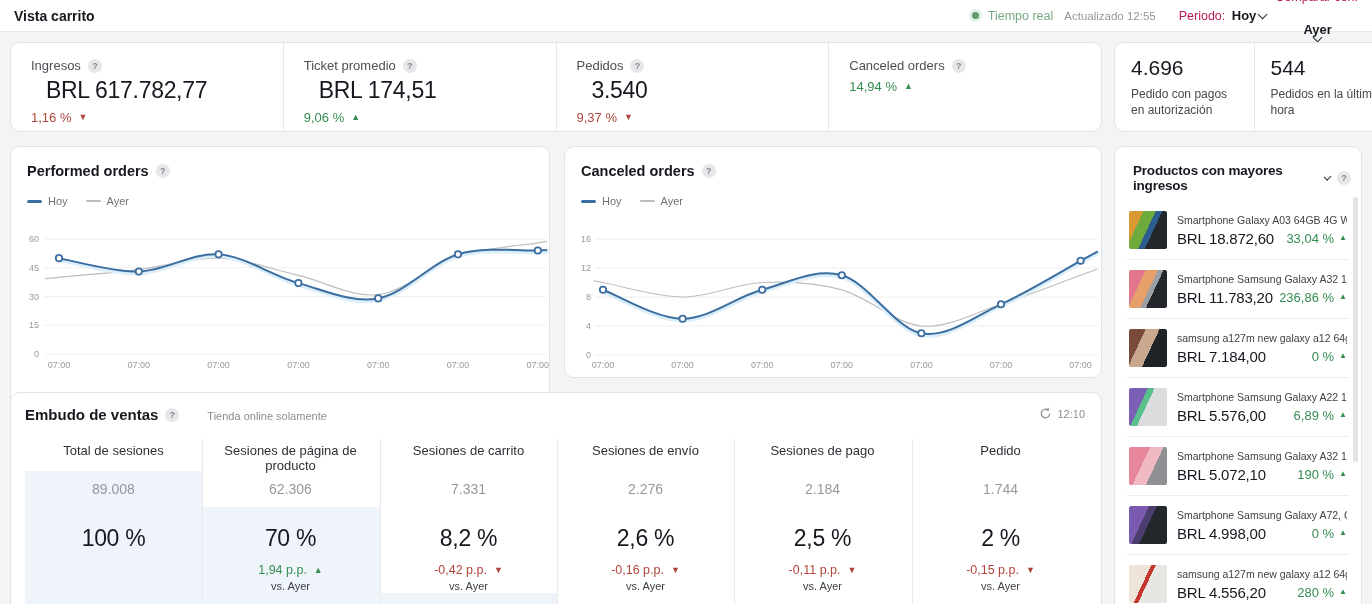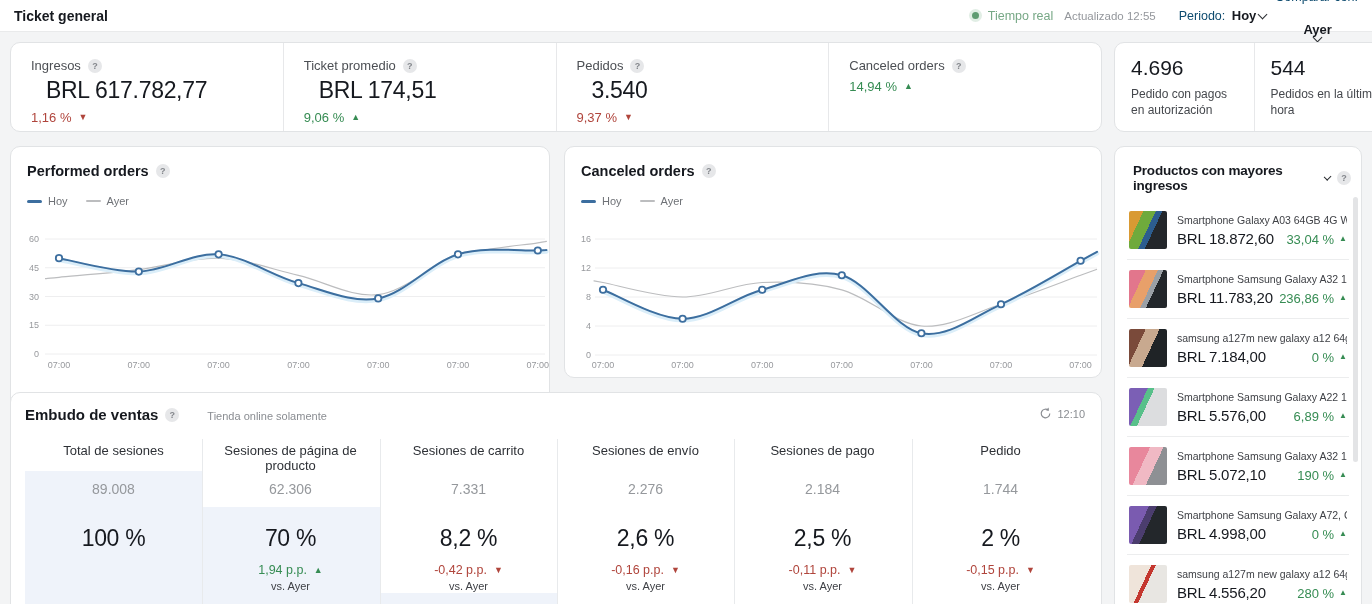--- a/index.html
+++ b/index.html
@@ -14,21 +14,21 @@
   .card { position:absolute; background:#fff; border:1px solid #e1e3e5; border-radius:10px; }
 
   
   .topbar { position:absolute; left:0; top:0; width:1372px; height:32px; background:#fff;
             border-bottom:1px solid #e9eaeb; display:flex; align-items:center; padding:0 14px; }
   .topbar-title { font-size:14px; font-weight:bold; }
   .topbar-right { margin-left:auto; display:flex; align-items:center; gap:7px; }
   .rt-dot { width:7px; height:7px; border-radius:50%; background:#5f9c72; box-shadow:0 0 0 3px #e1eee5; margin-right:2px; }
   .rt-label { font-size:12.5px; color:#77a886; }
   .updated { font-size:11.5px; color:#94979c; margin-right:16px; margin-left:4px; }
-  .sel-label { font-size:12.5px; color:#0c4a6e; }
+  .sel-label { font-size:12.5px; color:#be185d; }
   .sel-value { font-size:13px; font-weight:bold; margin-left:2px; }
   .chev { display:inline-block; width:7px; height:7px; border-right:1.6px solid #2a2d31;
           border-bottom:1.6px solid #2a2d31; transform:rotate(45deg); margin:-3px 2px 0 3px; }
   .sel-group { display:flex; align-items:center; cursor:pointer; }
   .sel-group + .sel-group { margin-left:0;flex-direction:column; }
 
   .help { width:14px; height:14px; border-radius:50%; background:#e6e7e9; color:#83868b;
           font-size:9px; font-weight:bold; display:inline-flex; align-items:center; justify-content:center;
           margin-left:7px; flex:none; }
   .help::before { content:"?"; }
@@ -75,21 +75,21 @@
   .pthumb { width:38px; height:38px; border-radius:2px; flex:none; }
   .t0 { background:linear-gradient(115deg,#d99a33 0 26%,#6faa3c 26% 48%,#2c5d8f 48% 60%,#23272b 60% 100%); }
   .t1 { background:linear-gradient(115deg,#e2768c 0 30%,#e8a06a 30% 52%,#9aa0a6 52% 62%,#23272b 62% 100%); }
   .t2 { background:linear-gradient(115deg,#7a4a3a 0 30%,#c8a98f 30% 55%,#1f2326 55% 100%); }
   .t3 { background:linear-gradient(115deg,#7b5fb5 0 34%,#58c08a 34% 46%,#dcdddf 46% 100%); }
   .t4 { background:linear-gradient(115deg,#e8879c 0 38%,#f0b9c4 38% 62%,#8e9094 62% 100%); }
   .t5 { background:linear-gradient(115deg,#7a5bb0 0 36%,#4b3d6e 36% 50%,#23272b 50% 100%); }
   .t6 { background:linear-gradient(115deg,#efe4da 0 40%,#c4372f 40% 48%,#e8e6e2 48% 100%); }
   .pinfo { flex:1; min-width:0; }
   .pname { font-size:10.5px; color:#3f4146; white-space:nowrap; overflow:hidden; margin-bottom:4px; }
-  .prow { display:flex; align-items:flex-end; }
+  .prow { display:flex; align-items:center; }
   .pprice { font-size:15px; letter-spacing:-0.2px; }
   .pdelta { margin-left:auto; font-size:13px; color:#368c53; display:flex; align-items:center; }
   .pdelta .tri { font-size:8px; margin-left:5px; }
   .pscroll { position:absolute; right:3px; top:50px; width:5px; height:265px; background:#e3e4e6; border-radius:3px; }
 
   
   .funnel { left:10px; top:392px; width:1092px; height:228px; }
   .funnel-header { position:absolute; left:14px; top:13px; display:flex; align-items:baseline; }
   .funnel-title { font-size:15px; font-weight:bold; }
   .funnel-header .help { align-self:center; }
@@ -107,21 +107,21 @@
   .fhead { position:absolute; top:50px; width:100%; font-size:13px; color:#2e3136; }
   .fcount { position:absolute; top:88px; width:100%; font-size:14px; color:#95989c; }
   .fpct { position:absolute; top:132px; width:100%; font-size:23px; letter-spacing:-0.3px; }
   .fdelta { position:absolute; top:170px; width:100%; font-size:12.5px; display:flex; justify-content:center; align-items:center; }
   .fvs { position:absolute; top:187px; width:100%; font-size:11px; color:#3f4146; }
 </style>
 </head>
 <body>
 
 <div class="topbar">
-  <div class="topbar-title">Ticket general</div>
+  <div class="topbar-title">Vista carrito</div>
   <div class="topbar-right">
     <span class="rt-dot"></span>
     <span class="rt-label">Tiempo real</span>
     <span class="updated">Actualizado 12:55</span>
     <span class="sel-group">
       <span class="sel-label">Periodo:</span>&nbsp;
       <span class="sel-value">Hoy</span>
       <span class="chev"></span>
     </span>
     <span class="sel-group">

